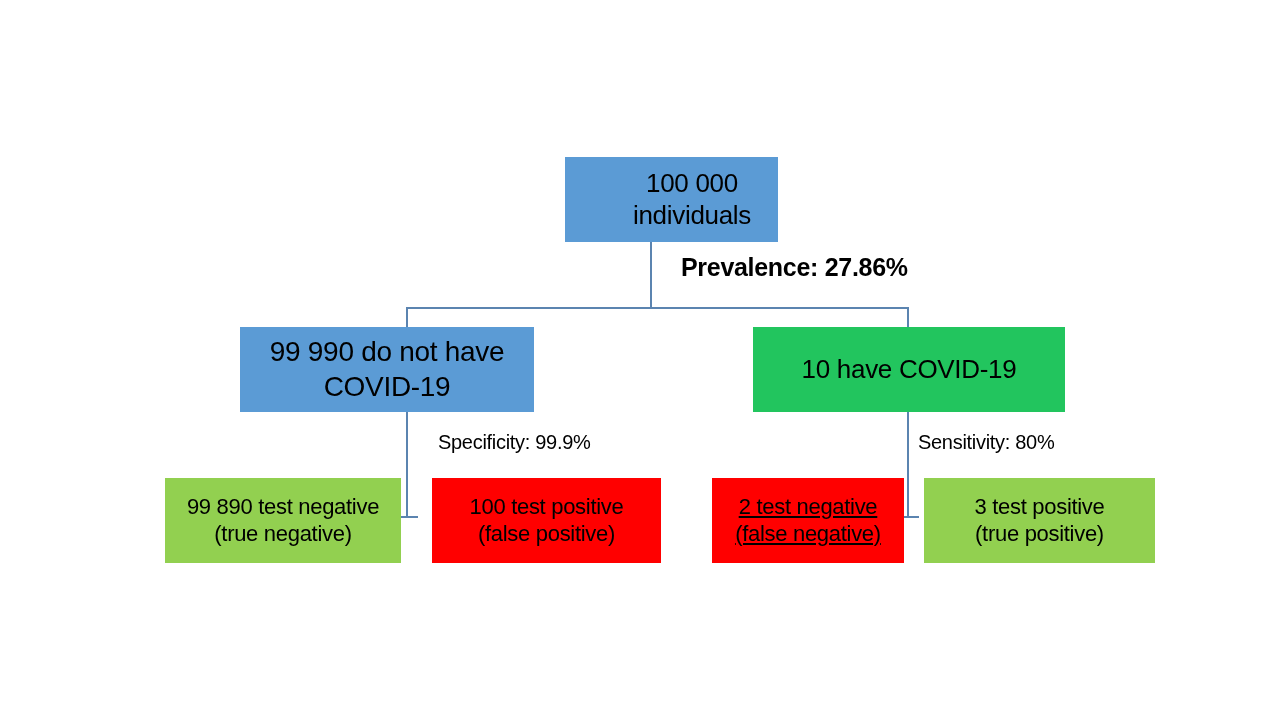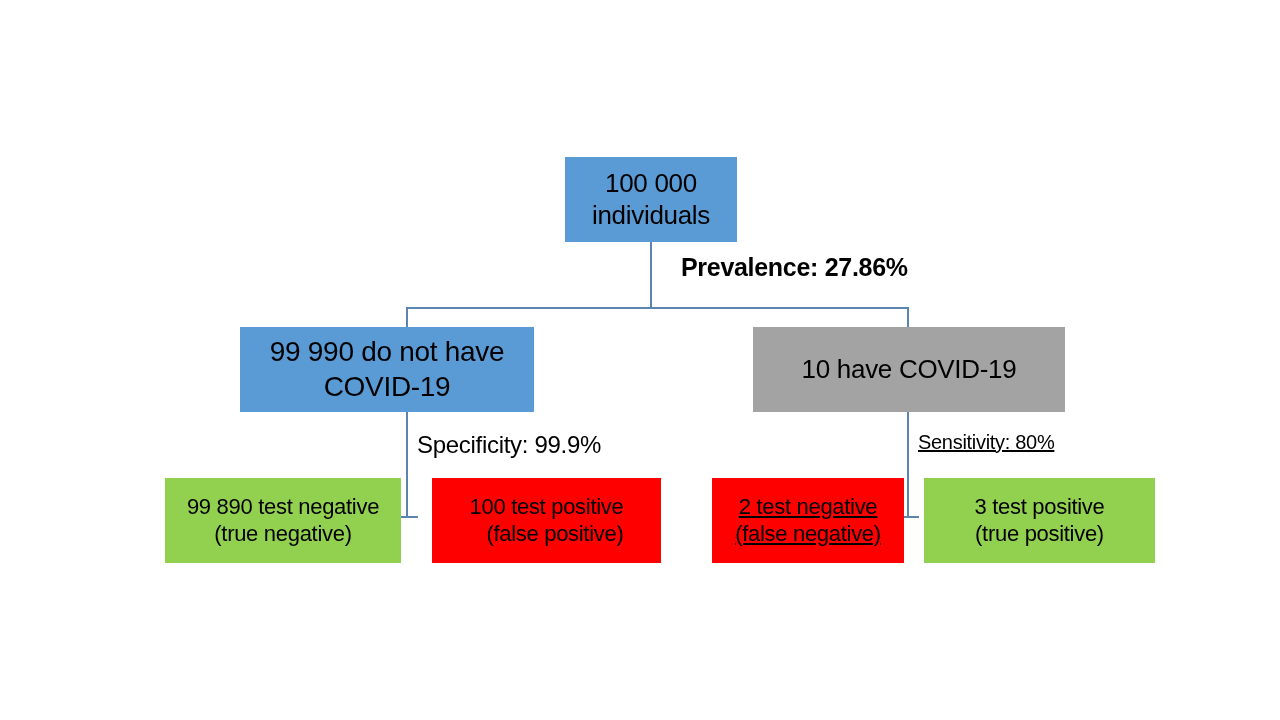--- a/index.html
+++ b/index.html
@@ -19,37 +19,37 @@
   .node {
     position: absolute;
     display: flex;
     align-items: center;
     justify-content: center;
     text-align: center;
     white-space: pre-line;
     letter-spacing: -0.3px;
     line-height: 1.22;
   }
-  .node-root       { left: 565px; top: 157px; width: 172px; height: 85px; font-size: 26px; }
+  .node-root       { left: 565px; top: 157px; width: 172px; height: 85px; font-size: 26px; padding-left: 41px; }
   .node-no-covid   { left: 240px; top: 327px; width: 294px; height: 85px; font-size: 28px; }
   .node-have-covid { left: 753px; top: 327px; width: 312px; height: 85px; font-size: 26px; }
   .node-leaf       { top: 478px; height: 85px; font-size: 22px; }
   .node-true-negative  { left: 152px; width: 236px; }
-  .node-false-positive { left: 432px; width: 229px; text-align: right; }
+  .node-false-positive { left: 432px; width: 229px; }
   .node-false-negative { left: 712px; width: 192px; text-decoration: underline; }
   .node-true-positive  { left: 924px; width: 231px; }
 
   .annotation {
     position: absolute;
     white-space: nowrap;
     letter-spacing: -0.3px;
   }
   .annotation-prevalence  { left: 681px; top: 253px; font-size: 25px; font-weight: bold; }
-  .annotation-specificity { left: 417px; top: 431px; font-size: 24px; }
-  .annotation-sensitivity { left: 918px; top: 431px; font-size: 20px; text-decoration: underline; }
+  .annotation-specificity { left: 438px; top: 431px; font-size: 20px; }
+  .annotation-sensitivity { left: 918px; top: 431px; font-size: 20px; }
 
   .line { position: absolute; }
   .line-v { width: 2px; }
   .line-h { height: 2px; }
   .conn-root-v        { left: 650px; top: 242px; height: 66px; }
   .conn-top-h         { left: 406px; top: 307px; width: 503px; }
   .conn-left-stub-v   { left: 406px; top: 307px; height: 20px; }
   .conn-right-stub-v  { left: 907px; top: 307px; height: 20px; }
   .conn-left-branch-v { left: 406px; top: 412px; height: 106px; }
   .conn-left-cross-h  { left: 393px; top: 516px; width: 25px; }
@@ -69,21 +69,21 @@
   <div class="line line-h conn-left-cross-h" style="background-color: rgb(91, 132, 176);"></div>
   <div class="line line-v conn-right-branch-v" style="background-color: rgb(91, 132, 176);"></div>
   <div class="line line-h conn-right-cross-h" style="background-color: rgb(91, 132, 176);"></div>
 
   <div class="node node-root" style="background-color: rgb(91, 155, 213);">100 000
 individuals</div>
 
   <div class="node node-no-covid" style="background-color: rgb(91, 155, 213);">99 990 do not have
 COVID-19</div>
 
-  <div class="node node-have-covid" style="background-color: #a3a3a3;">10 have COVID-19</div>
+  <div class="node node-have-covid" style="background-color: #22c55e;">10 have COVID-19</div>
 
   <div class="node node-leaf node-true-negative" style="background-color: rgb(146, 208, 80); margin-left: 13px;">99 890 test negative
 (true negative)</div>
 
   <div class="node node-leaf node-false-positive" style="background-color: rgb(255, 0, 0);">100 test positive
 (false positive)</div>
 
   <div class="node node-leaf node-false-negative" style="background-color: rgb(255, 0, 0);">2 test negative
 (false negative)</div>
 

